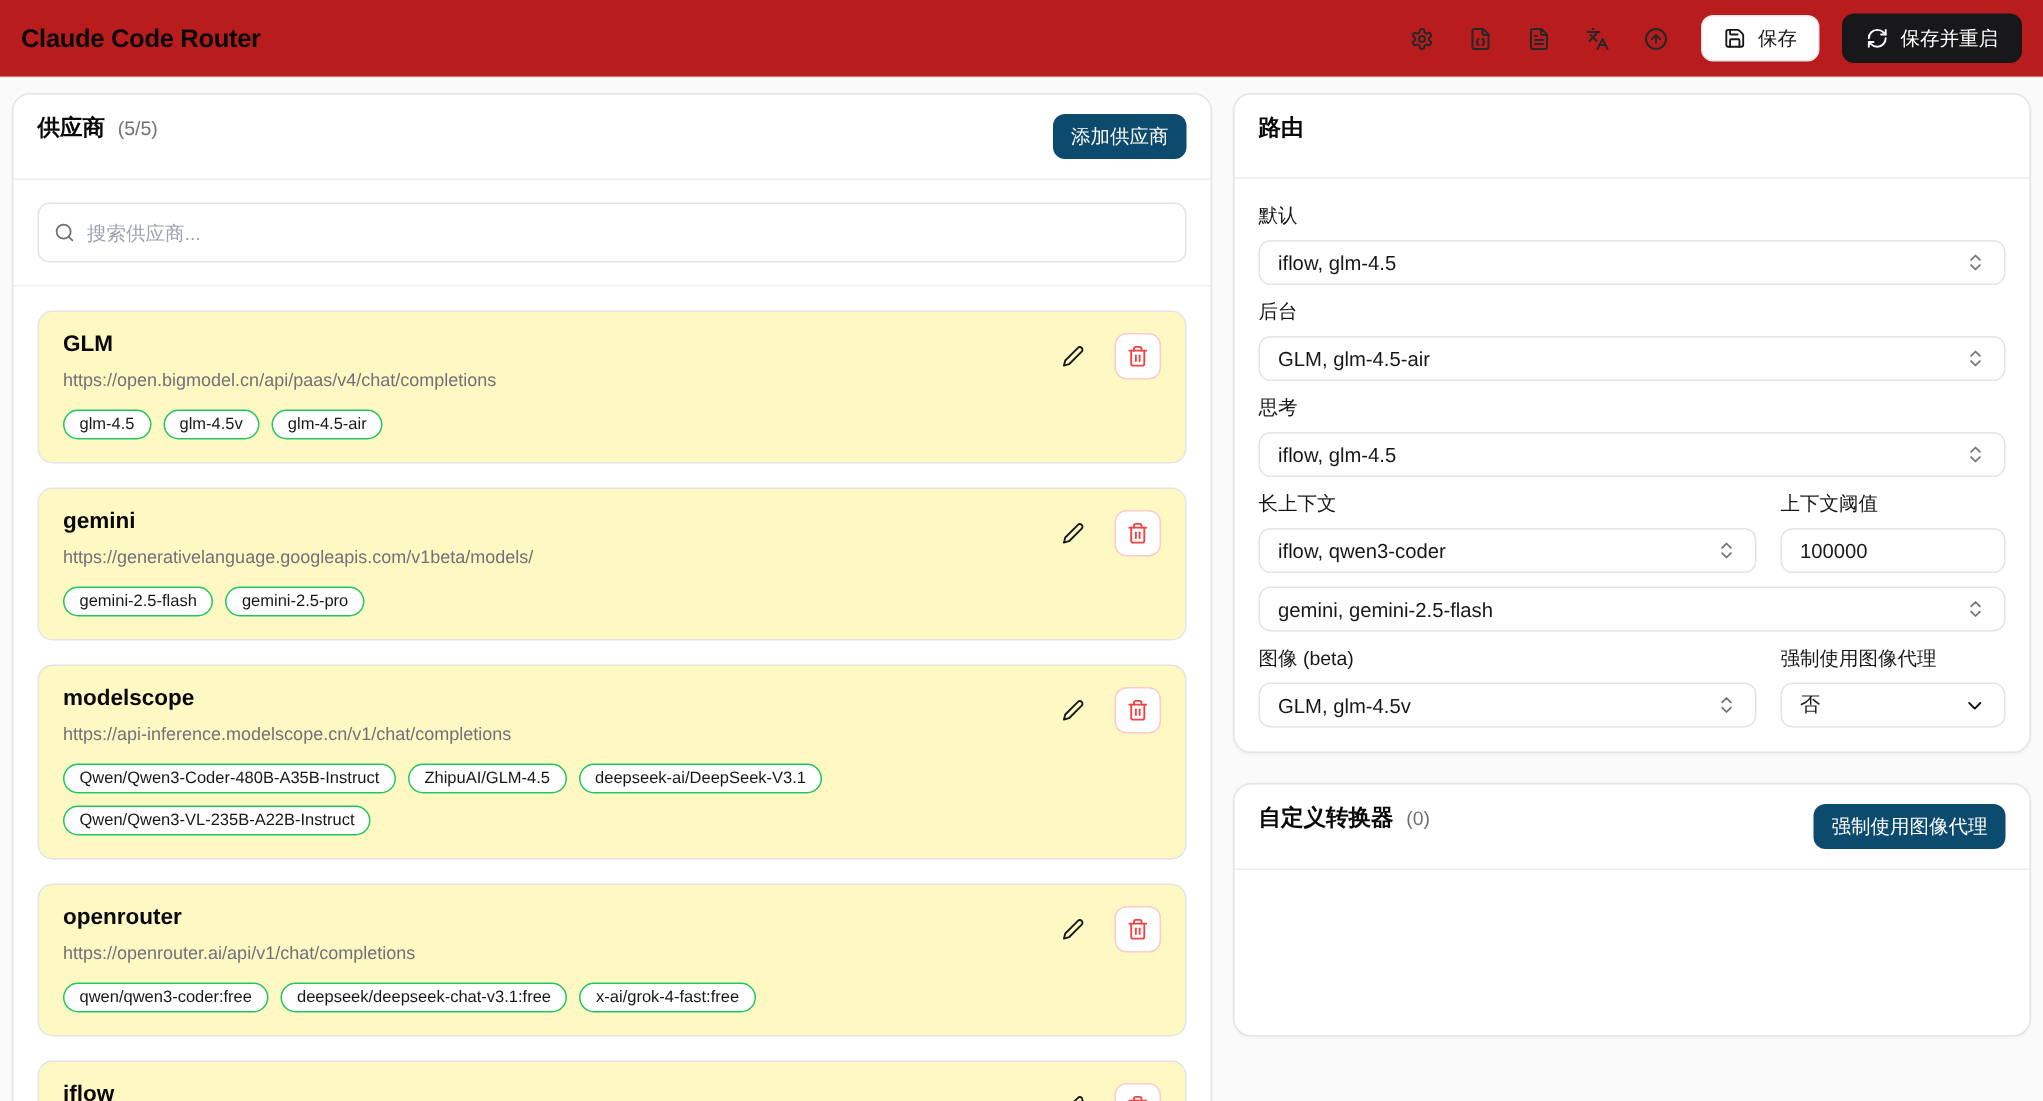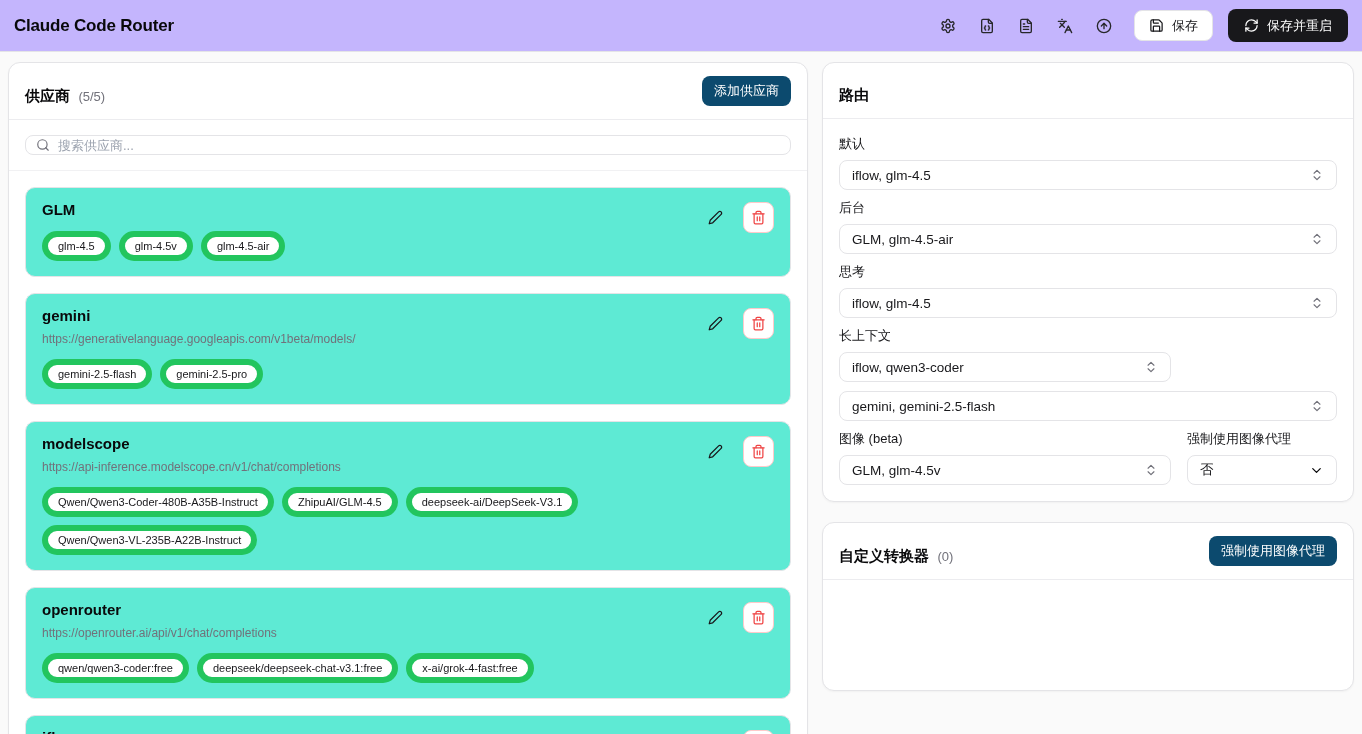--- a/index.html
+++ b/index.html
@@ -5,21 +5,21 @@
   * { margin:0; padding:0; box-sizing:border-box; }
   html,body { width:1362px; height:734px; overflow:hidden; }
   body {
     font-family:"Liberation Sans","DejaVu Sans",sans-serif;
     background:#fafafa; color:#18181b;
   }
   svg { display:block; }
 
   
   .app-header {
-    height:52px; background:#c4b5fd; border-bottom:1px solid #e4e4e7;
+    height:52px; background:#b91c1c; border-bottom:1px solid #e4e4e7;
     display:flex; align-items:center; justify-content:space-between;
     padding:0 14px;
   }
   .app-title { font-size:17px; font-weight:700; color:#09090b; letter-spacing:-.2px; }
   .header-right { display:flex; align-items:center; gap:5px; }
   .icon-btn {
     width:34px; height:34px; border:none; background:transparent; border-radius:8px;
     display:flex; align-items:center; justify-content:center; color:#27272a; cursor:pointer;
   }
   .icon-btn svg { width:16px; height:16px; }
@@ -41,53 +41,53 @@
   
   .main {
     display:flex; gap:14px; padding:10px 8px; align-items:flex-start;
     height:682px;
   }
   .card {
     background:#fff; border:1px solid #e4e4e7; border-radius:12px;
     box-shadow:0 1px 2px rgba(0,0,0,.04);
   }
   .card-header {
-    display:flex; align-items:flex-end; justify-content:space-between;
+    display:flex; align-items:flex-start; justify-content:space-between;
     padding:13px 16px; border-bottom:1px solid #ececef; min-height:56px;
   }
   .card-title { font-size:15px; font-weight:700; color:#09090b; }
   .count { color:#71717a; font-weight:400; font-size:13px; margin-left:4px; }
   .add-btn {
     background:#0c4a6e; color:#fff; border:none; border-radius:8px;
     height:30px; padding:0 12px; font-size:13px; cursor:pointer; font-family:inherit;
   }
 
   
   .providers-card { width:800px; flex:none; min-height:920px; display:flex; flex-direction:column; }
   .search-wrap { padding:15px 16px; border-bottom:1px solid #f1f1f3; position:relative; }
   .search-box { position:relative; }
   .search-box svg {
     width:14px; height:14px; color:#71717a;
     position:absolute; left:11px; top:50%; transform:translateY(-50%);
   }
   .search-input {
-    width:100%; height:20px; border:1px solid #e4e4e7; border-radius:8px;
+    width:100%; height:40px; border:1px solid #e4e4e7; border-radius:8px;
     padding:0 12px 0 32px; font-size:13px; color:#18181b; outline:none; font-family:inherit;
   }
   .search-input::placeholder { color:#9ca3af; }
   .provider-list { padding:16px; display:flex; flex-direction:column; gap:16px; }
   .provider-card {
     border:1px solid #e4e4e7; border-radius:10px; padding:13px 16px 15px;
-    display:flex; justify-content:space-between; background:#5eead4;
+    display:flex; justify-content:space-between; background:#fef9c3;
   }
   .provider-name { font-size:15px; font-weight:700; color:#09090b; }
   .provider-url { font-size:12px; color:#71717a; margin-top:8px; }
   .model-tags { display:flex; flex-wrap:wrap; gap:8px; margin-top:13px; }
   .tag {
-    border:6px solid #22c55e; border-radius:999px; padding:3px 10px;
+    border:1px solid #22c55e; border-radius:999px; padding:3px 10px;
     font-size:11px; color:#18181b; background:#fff; white-space:nowrap;
   }
   .provider-actions { display:flex; gap:13px; align-items:flex-start; padding-top:1px; }
   .ghost-btn {
     width:30px; height:30px; border:none; background:transparent; border-radius:8px;
     display:flex; align-items:center; justify-content:center; color:#18181b; cursor:pointer;
   }
   .ghost-btn svg { width:15px; height:15px; }
   .danger-btn {
     width:31px; height:31px; background:#fff; border:1px solid #fecaca; border-radius:8px;
@@ -215,20 +215,21 @@
         </span>
         <input class="search-input" type="text" placeholder="搜索供应商..." style="">
       </div>
     </div>
 
     <div class="provider-list">
 
       <div class="provider-card">
         <div>
           <div class="provider-name">GLM</div>
+          <div class="provider-url">https://open.bigmodel.cn/api/paas/v4/chat/completions</div>
           <div class="model-tags">
             <span class="tag">glm-4.5</span>
             <span class="tag">glm-4.5v</span>
             <span class="tag">glm-4.5-air</span>
           </div>
         </div>
         <div class="provider-actions">
           <button class="ghost-btn">
             <span>
                 <svg viewBox="0 0 24 24" fill="none" stroke="currentColor" stroke-width="2" stroke-linecap="round" stroke-linejoin="round" width="15" height="15">
@@ -429,20 +430,24 @@
             <div class="select">
               <span>iflow, qwen3-coder</span>
               <span>
                   <svg viewBox="0 0 24 24" fill="none" stroke="currentColor" stroke-width="2" stroke-linecap="round" stroke-linejoin="round" width="14" height="14">
                     <path d="m7 15 5 5 5-5"></path>
                     <path d="m7 9 5-5 5 5"></path>
                   </svg>
                 </span>
             </div>
           </div>
+          <div class="field">
+            <span class="field-label">上下文阈值</span>
+            <input class="text-input" type="text" value="100000" style="">
+          </div>
         </div>
 
         <div class="field">
           <div class="select">
             <span>gemini, gemini-2.5-flash</span>
             <span>
                 <svg viewBox="0 0 24 24" fill="none" stroke="currentColor" stroke-width="2" stroke-linecap="round" stroke-linejoin="round" width="14" height="14">
                   <path d="m7 15 5 5 5-5"></path>
                   <path d="m7 9 5-5 5 5"></path>
                 </svg>

